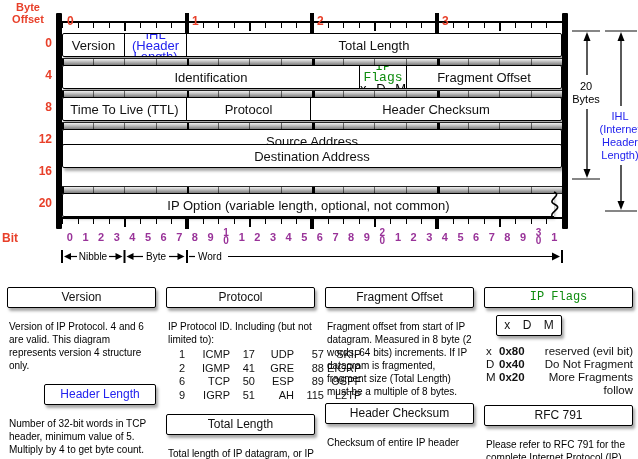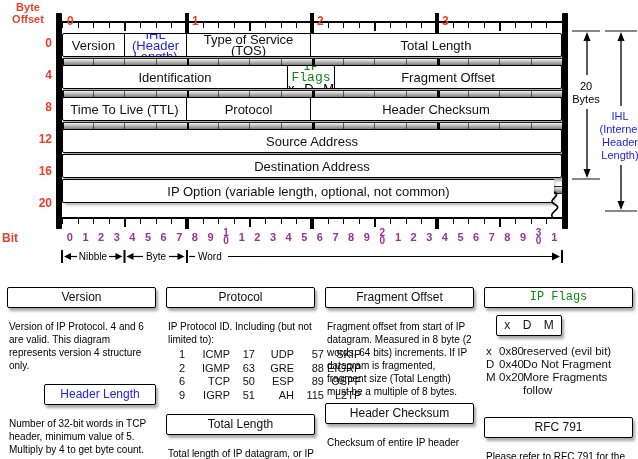--- a/index.html
+++ b/index.html
@@ -62,33 +62,33 @@
   .scale-svg text{ font-size:10px; fill:#000; }
   .rside-svg text{ font-size:11px; fill:#000; }
   .rside-svg text.blue{ fill:var(--blue); }
 
   
   #sections{ position:absolute; left:7px; top:287px; width:626px;
     display:grid; grid-template-columns:repeat(4,149px); column-gap:10px; }
   .titlebox{ border:1.6px solid #000; border-radius:2px; background:#fff; text-align:center;
     font-size:12px; padding:2px 0 3px; box-shadow:2px 3px 3px rgba(0,0,0,0.35); }
   .secbody{ font-size:10px; line-height:13px; padding:12px 1px 0 2px; color:#000; }
-  .m2-1{ margin-top:12px;margin-left:37px; } .m2-2{ margin-top:12px; } .m2-3{ margin-top:5px; } .m2-4{ margin-top:20px; }
+  .m2-1{ margin-top:12px;margin-left:37px; } .m2-2{ margin-top:12px; } .m2-3{ margin-top:5px; } .m2-4{ margin-top:8px; }
 
   #protocol-table{ display:grid; grid-template-columns:15px 42px 22px 36px 27px auto;
     column-gap:3px; font-size:11px; line-height:13.5px; padding:2px 0 0 4px; }
   .pnum{ text-align:right; } .pname{ text-align:right; }
 
   .xdm-box{ width:66px; border:1.6px solid #000; border-radius:2px; background:#fff; text-align:center;
     font-size:12px; padding:2px 0 3px; margin:7px 0 9px 12px; word-spacing:9px;
     box-shadow:2px 3px 3px rgba(0,0,0,0.35); }
   .flagrow{ display:flex; font-size:11.5px; line-height:13px; padding-left:2px; }
   .flagrow .fletter{ width:13px; }
-  .flagrow .fhex{ width:24px; }
-  .flagrow .fdesc{ flex:1; }
+  .flagrow .fhex{ width:33px;font-weight:bold; }
+  .flagrow .fdesc{ flex:1;text-align:right; }
 </style>
 </head>
 <body>
 
 <div id="diagram">
 
   <div class="corner-label">Byte Offset</div>
 
   <div class="rail left"></div>
   <div class="rail right"></div>
@@ -107,53 +107,52 @@
   <span class="byte-offset" style="top:36px">0</span>
   <span class="byte-offset" style="top:68px">4</span>
   <span class="byte-offset" style="top:100px">8</span>
   <span class="byte-offset" style="top:132px">12</span>
   <span class="byte-offset" style="top:164px">16</span>
   <span class="byte-offset" style="top:196px">20</span>
 
   <div class="hrow" style="top:33px; width:500px;">
     <div class="hcell" style="width:62px">Version</div>
     <div class="hcell blue-text" style="width:62px">IHL (Header Length)</div>
-    <div class="hcell" style="width:124px">Type of Service (TOS)</div>
     <div class="hcell" style="flex:1">Total Length</div>
   </div>
   <div class="grayband" style="top:58px"></div>
 
   <div class="hrow" style="top:65px; width:500px;">
-    <div class="hcell" style="width:225px">Identification</div>
+    <div class="hcell" style="width:297px">Identification</div>
     <div class="hcell flags-cell" style="width:47px">
       <span class="green-text">IP Flags</span>
       <span class="fl2">x D M</span>
     </div>
     <div class="hcell" style="flex:1">Fragment Offset</div>
   </div>
   <div class="grayband" style="top:90px"></div>
 
   <div class="hrow" style="top:97px; width:500px;">
     <div class="hcell" style="width:124px">Time To Live (TTL)</div>
     <div class="hcell" style="width:124px">Protocol</div>
     <div class="hcell" style="flex:1">Header Checksum</div>
   </div>
   <div class="grayband" style="top:122px"></div>
 
   <div class="hrow" style="top:129px; width:500px;">
     <div class="hcell" style="flex:1">Source Address</div>
   </div>
   <div class="grayband" style="top:154px"></div>
 
-  <div class="hrow" style="top:154px; width:500px;">
+  <div class="hrow" style="top:144px; width:500px;">
     <div class="hcell" style="flex:1">Destination Address</div>
   </div>
   <div class="grayband" style="top:186px"></div>
 
-  <div class="hrow noshadow" style="top:179px; width:492px; border-right:none; border-radius:2px 0 0 2px;">
+  <div class="hrow noshadow" style="top:193px; width:492px; border-right:none; border-radius:2px 0 0 2px;">
     <div class="hcell" style="flex:1; border-right:none">IP Option (variable length, optional, not common)</div>
   </div>
   <svg class="wave-svg" width="20" height="28" viewBox="0 0 20 28">
     <path d="M 8,1 C 17,5 -1,9 9,13.5 C 18,18 1,21 7,27" fill="none" stroke="#000" stroke-width="1.6"></path>
   </svg>
 
   <div class="ruler-line abs" style="top:217px"></div>
   <div class="tickstrip bit-ticks abs" style="top:219px"></div>
   <div class="tickstrip nibble-ticks abs" style="top:219px"></div>
   <div class="byte-tick" style="left:185px; top:218px; height:11px;"></div>
@@ -265,21 +264,21 @@
     <div class="secbody">IP Protocol ID.  Including (but not limited to):</div>
     <div id="protocol-table">
         <span class="pnum">1</span>
         <span class="pname">ICMP</span>
         <span class="pnum">17</span>
         <span class="pname">UDP</span>
         <span class="pnum">57</span>
         <span class="pname">SKIP</span>
         <span class="pnum">2</span>
         <span class="pname">IGMP</span>
-        <span class="pnum">63</span>
+        <span class="pnum">41</span>
         <span class="pname">GRE</span>
         <span class="pnum">88</span>
         <span class="pname">EIGRP</span>
         <span class="pnum">6</span>
         <span class="pname">TCP</span>
         <span class="pnum">50</span>
         <span class="pname">ESP</span>
         <span class="pnum">89</span>
         <span class="pname">OSPF</span>
         <span class="pnum">9</span>

